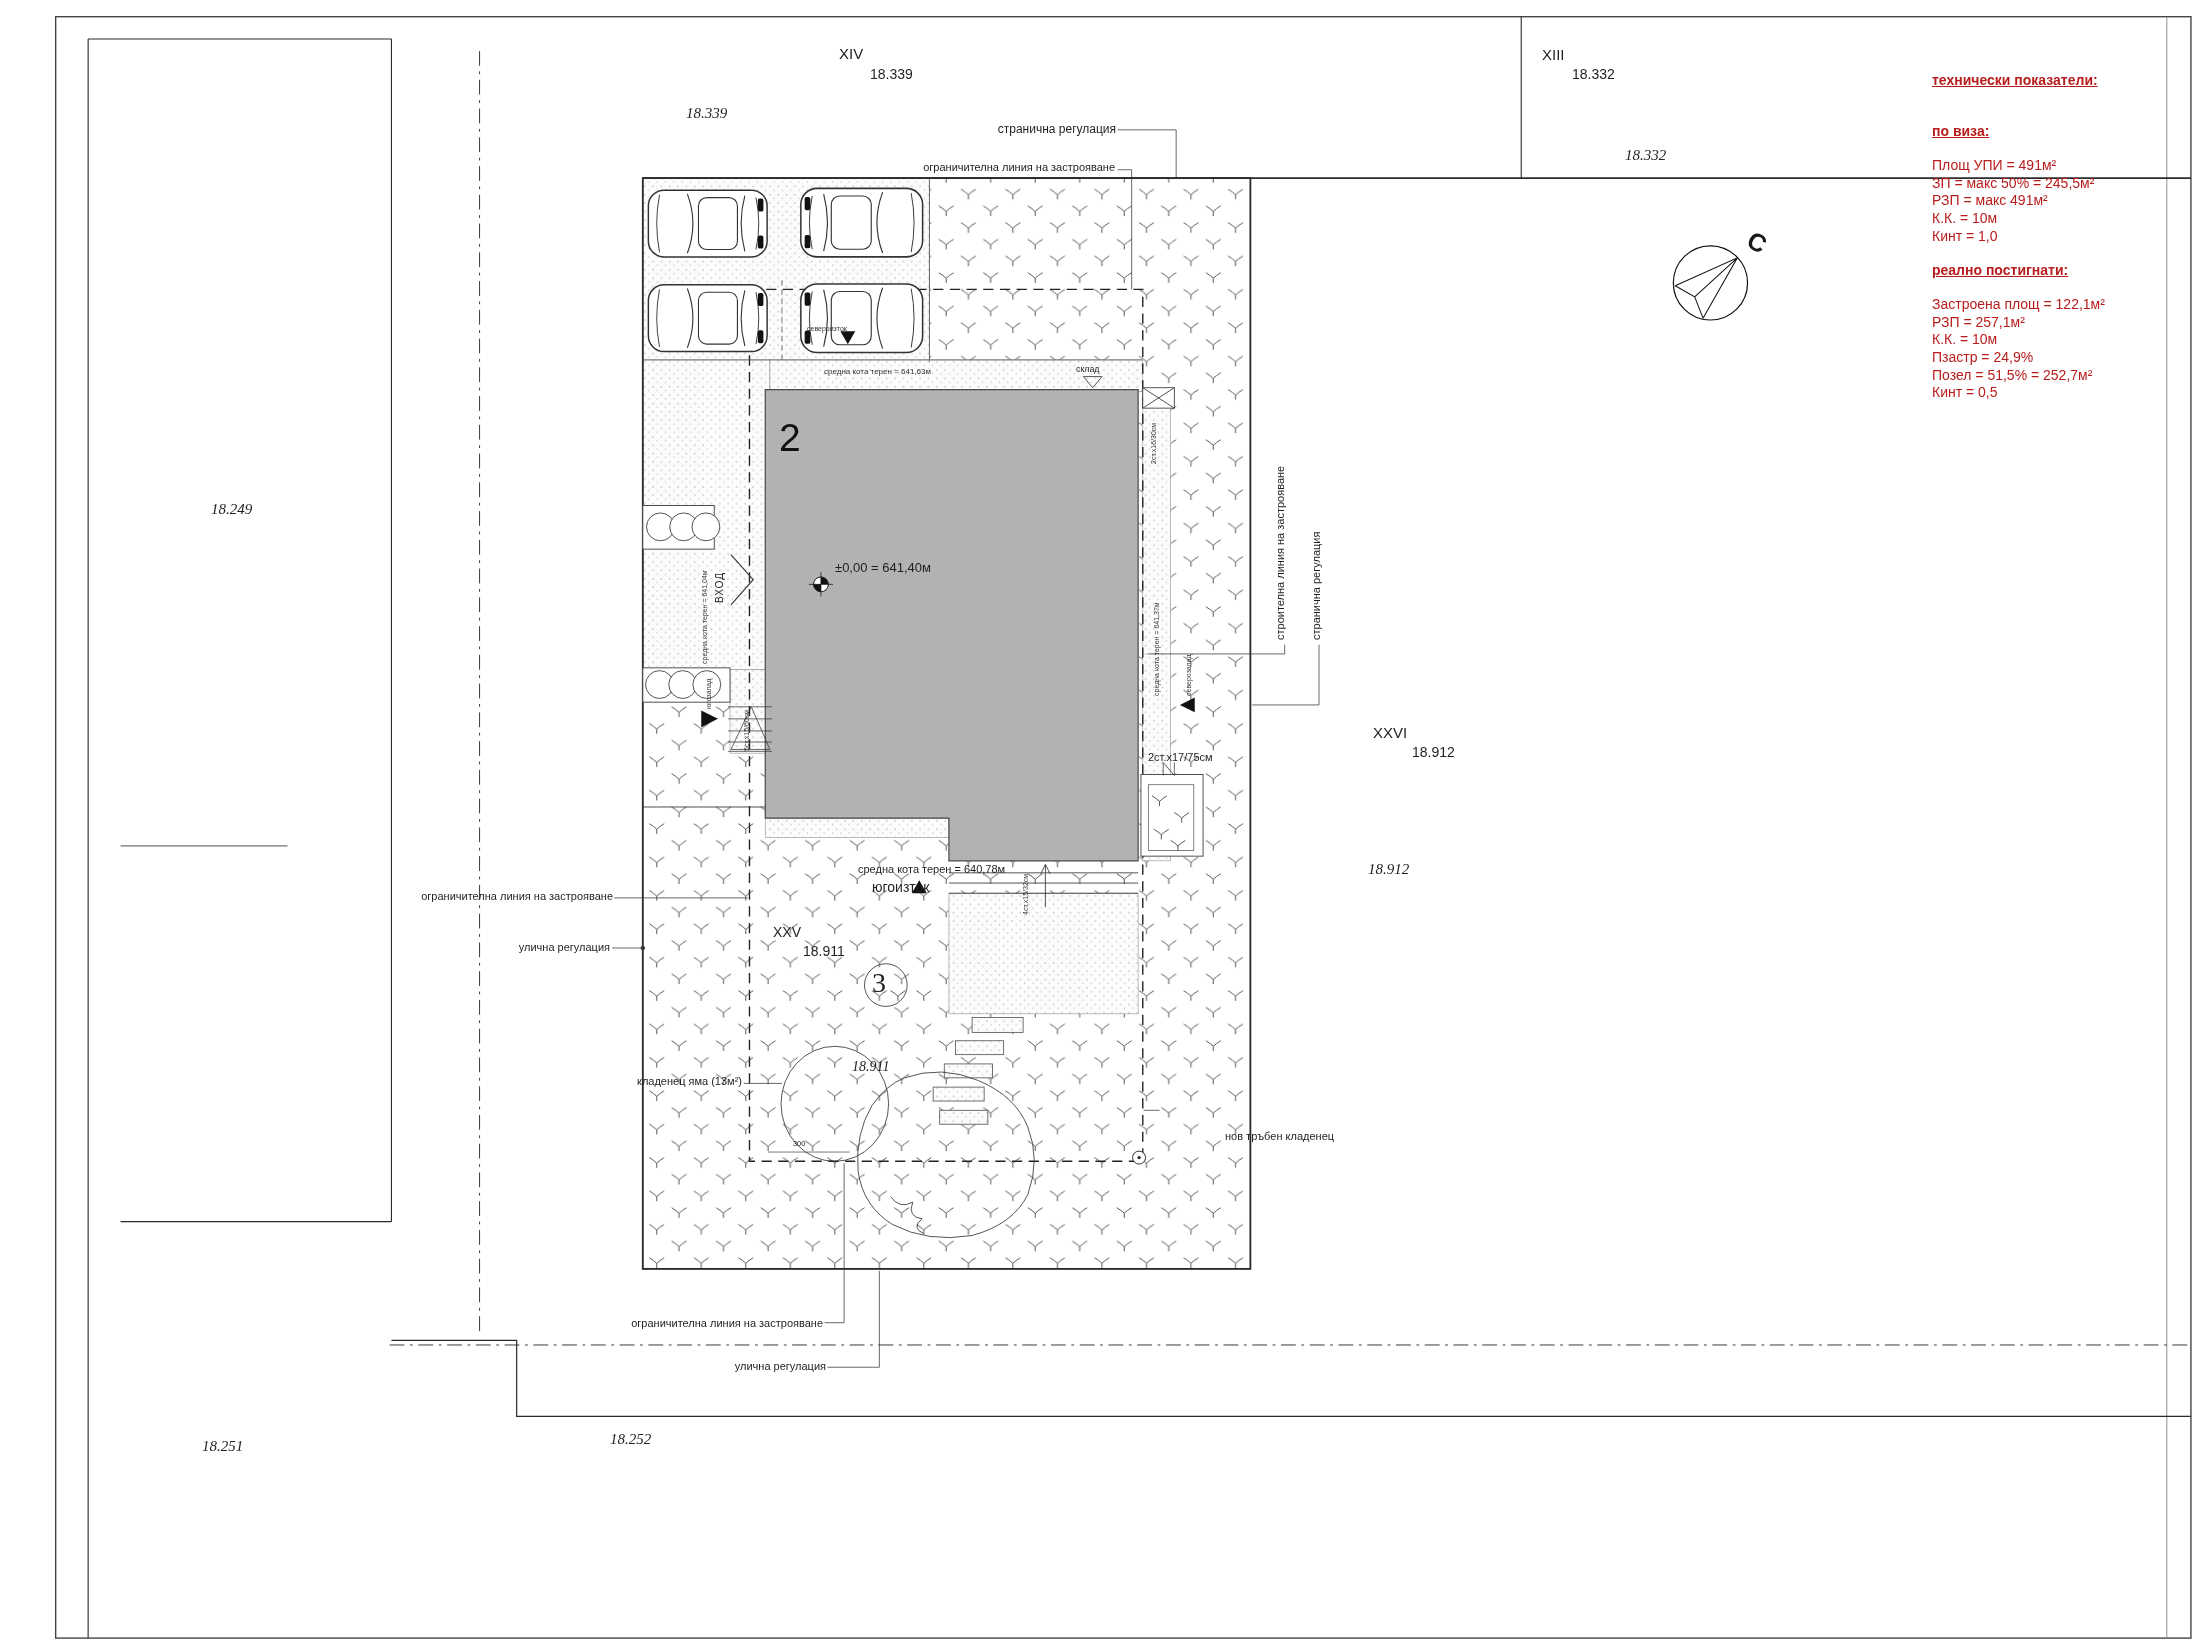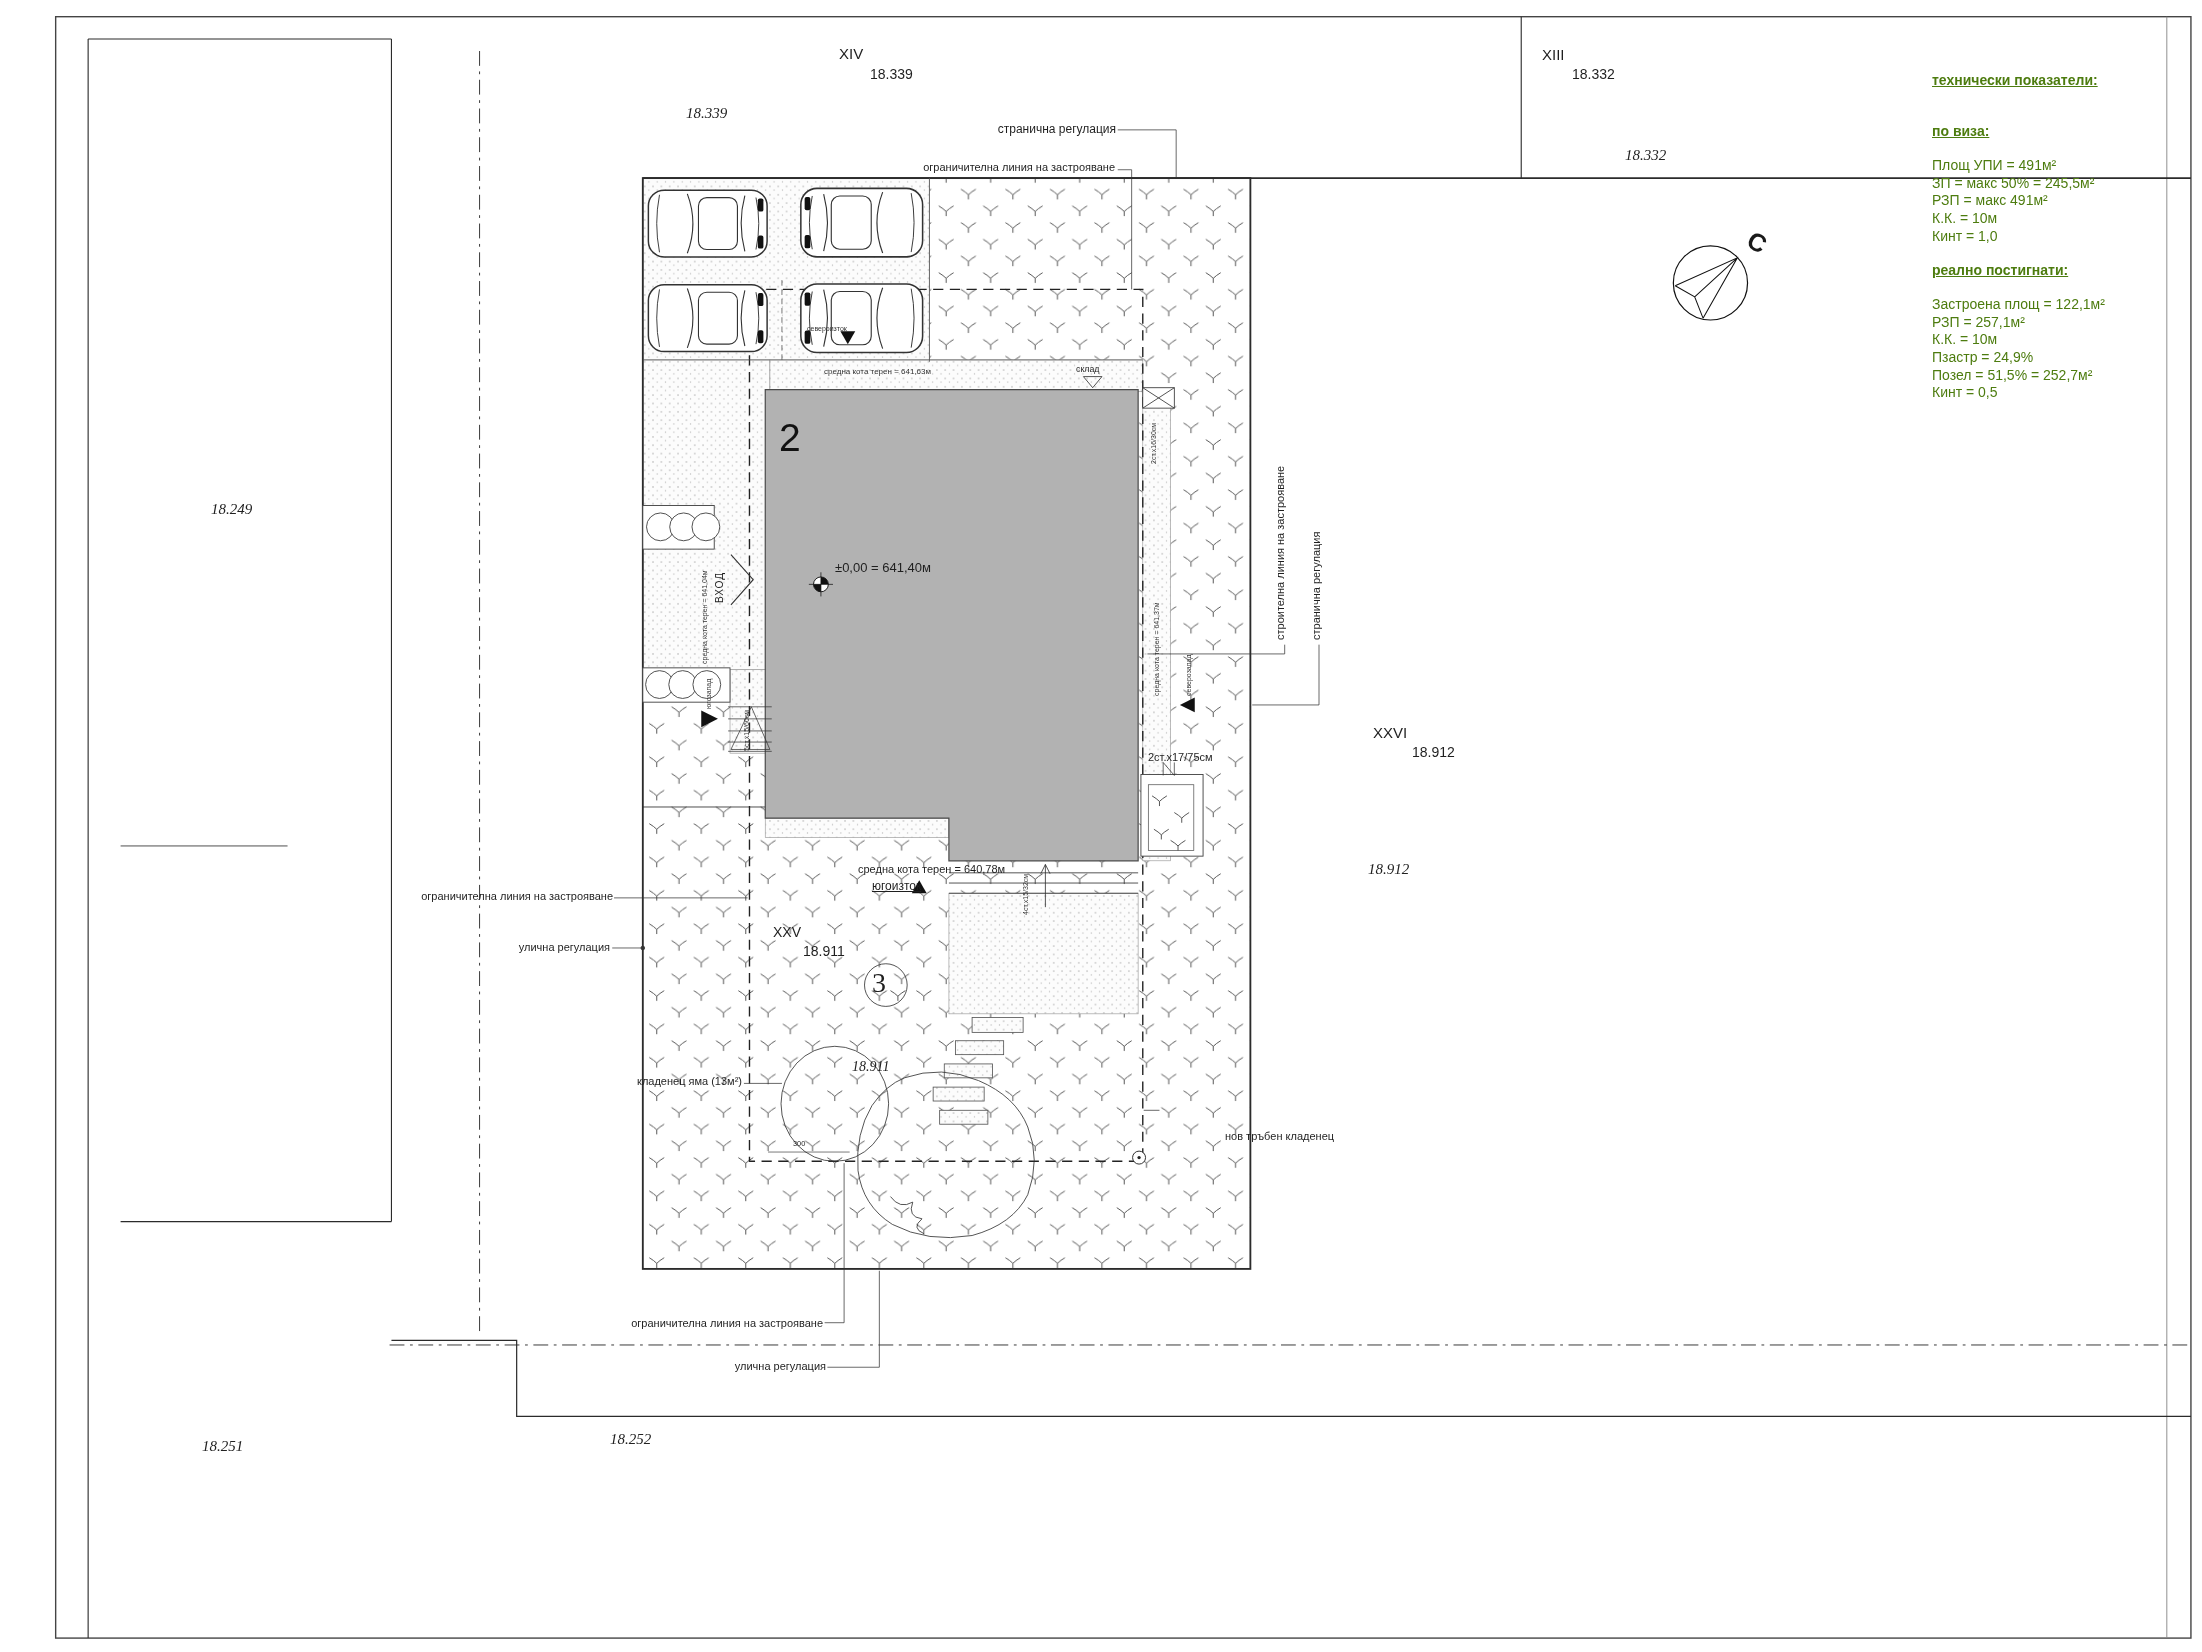--- a/index.html
+++ b/index.html
@@ -8,21 +8,21 @@
   #plan svg{position:absolute;left:0;top:0;}
   .lbl{position:absolute;white-space:nowrap;font-size:12px;color:#1f1f1f;}
   .s12{font-size:11px;}
   .s15{font-size:14px;}
   .s16{font-size:15px;}
   .tiny{font-size:8px;color:#333;}
   .t7{font-size:7px;color:#333;}
   .it{font-family:"Liberation Serif",serif;font-style:italic;font-size:15px;color:#222;}
   .rot{transform:rotate(-90deg);transform-origin:left top;}
   .ra{text-align:right;}
-  .tech{position:absolute;left:1932px;top:72px;width:250px;font-size:14px;line-height:17.6px;color:#4d7c0f;}
+  .tech{position:absolute;left:1932px;top:72px;width:250px;font-size:14px;line-height:17.6px;color:#b91c1c;}
   .tech .hd{text-decoration:underline;font-weight:bold;}
   .tech .gap{height:16.7px;}
   .big2{position:absolute;font-size:39px;color:#111;}
   .comp-n{position:absolute;font-size:25px;font-weight:bold;transform:rotate(28deg);}
 </style>
 </head>
 <body>
 
 <div id="plan">
 
@@ -227,21 +227,21 @@
 
 <div class="lbl tiny" style="left:824px;top:367px;">средна кота терен = 641,63м</div>
 <div class="lbl" style="left:1076px;top:364px;font-size:8.8px;">склад</div>
 <div class="lbl t7" style="left:807px;top:325px;">североизток</div>
 
 <div class="lbl rot t7" style="left:1153px;top:696px;">средна кота терен = 641,37м</div>
 <div class="lbl rot t7" style="left:1185px;top:696px;">северозапад</div>
 <div class="lbl rot t7" style="left:1150px;top:464px;">2ст.х16/30см</div>
 
 <div class="lbl" style="left:858px;top:863px;font-size:11px;">средна кота терен = 640,78м</div>
-<div class="lbl" style="left:872px;top:879px;font-size:12px;text-decoration:underline;">югоизток</div>
+<div class="lbl" style="left:872px;top:879px;font-size:14px;">югоизток</div>
 <div class="lbl rot t7" style="left:1022px;top:915px;">4ст.х15/32см</div>
 <div class="lbl" style="left:1148px;top:751px;font-size:11px;">2ст.х17/75см</div>
 
 <div class="lbl" style="left:872px;top:967px;font-family:'Liberation Serif',serif;font-size:28px;">3</div>
 
 <div class="lbl s12 ra" style="left:594px;top:1075px;width:148px;">кладенец яма (13м²)</div>
 <div class="lbl" style="left:793px;top:1139px;font-size:7.4px;">300</div>
 <div class="lbl s12" style="left:1225px;top:1102px;margin-top:28px;">нов тръбен кладенец</div>
 
 <div class="comp-n" style="left:1748px;top:228px;">С</div>

